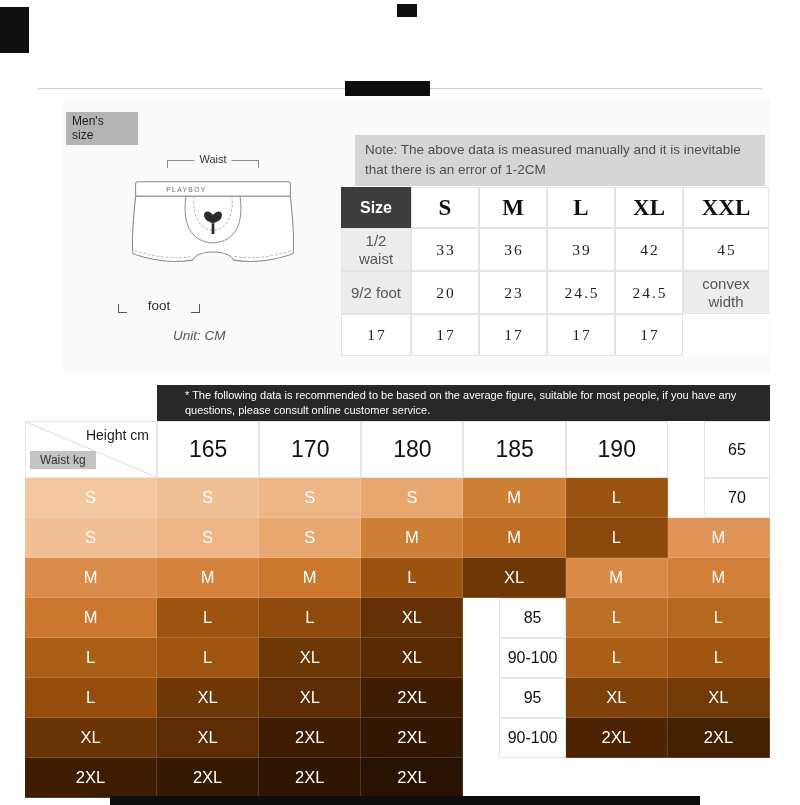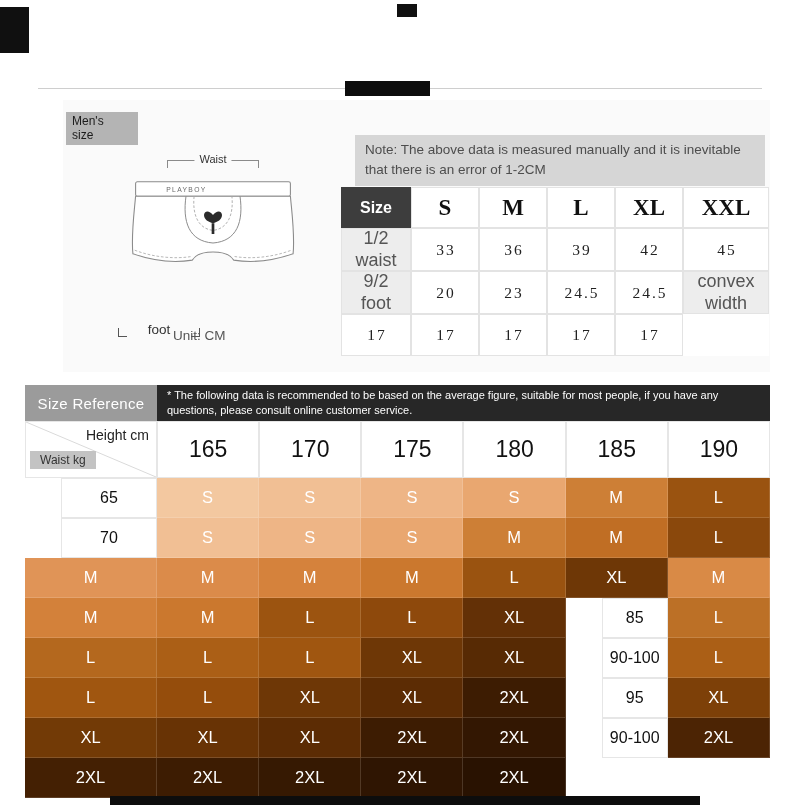--- a/index.html
+++ b/index.html
@@ -26,53 +26,53 @@
   .waist-bracket { position:absolute; left:104px; top:52px; width:92px; height:18px; }
   .wb-line { position:absolute; left:0; right:0; top:8px; height:1px; background:#8a8a8a; }
   .wb-tick-l { position:absolute; left:0; top:8px; width:1px; height:8px; background:#8a8a8a; }
   .wb-tick-r { position:absolute; right:0; top:8px; width:1px; height:8px; background:#8a8a8a; }
   .wb-label { position:absolute; left:50%; transform:translateX(-50%); top:1px;
     background:#fafafa; padding:0 5px; font-size:11px; color:#333; }
 
   .boxer-svg { position:absolute; left:60px; top:74px; }
 
   .foot-bracket { position:absolute; left:55px; top:198px; width:82px; display:flex;
-    align-items:flex-end; justify-content:space-between;margin-top:24px; }
+    align-items:flex-end; justify-content:space-between; }
   .fb-corner-l { width:9px; height:9px; border-left:1.5px solid #555; border-bottom:1.5px solid #555; }
   .fb-corner-r { width:9px; height:9px; border-right:1.5px solid #555; border-bottom:1.5px solid #555; }
   .fb-label { font-size:13.5px; color:#333; }
-  .unit-label { position:absolute; left:110px; top:228px; font-size:13.5px; color:#555; }
+  .unit-label { position:absolute; left:110px; top:228px; font-size:13.5px; color:#555;font-style:italic; }
 
   .note-box { position:absolute; left:292px; top:35px; width:410px; min-height:44px;
     background:#d6d6d6; color:#4d4d4d; font-size:13.5px; line-height:1.5; padding:5px 10px; }
 
   
   .size-table { position:absolute; left:278px; top:87px; width:428px;
     display:grid; grid-template-columns:70px 68px 68px 68px 68px 86px;
     grid-template-rows:41px 43px 43px 42px; background:#fff; }
   .st-size-head { background:#3d3d3d; color:#fff; font-size:16px; font-weight:bold;
     display:flex; align-items:center; justify-content:center; }
   .st-head { background:#fff; border:1px solid #e3e3e3; color:#111;
     font-family:"Liberation Serif", serif; font-weight:bold; font-size:23px;
     display:flex; align-items:center; justify-content:center; }
-  .st-label { background:#ededed; border:1px solid #e3e3e3; color:#555; font-size:18px;
+  .st-label { background:#ededed; border:1px solid #e3e3e3; color:#555; font-size:15px;
     line-height:1.2; display:flex; align-items:center; justify-content:center;
     text-align:center; padding:2px 8px; }
   .st-val { background:#fff; border:1px solid #e3e3e3; color:#222;
     font-family:"Liberation Serif", serif; font-size:15.5px; letter-spacing:2px; text-indent:2px;
     display:flex; align-items:center; justify-content:center; }
 
   
   .ref-grid { position:absolute; left:25px; top:385px; width:745px;
     display:grid; grid-template-columns:132px repeat(6, 1fr);
     grid-template-rows:36px 57px repeat(8, 40px); background:#fff; }
   .ref-title { background:#9b9b9b; color:#fff; font-size:15px; letter-spacing:.3px;
     display:flex; align-items:center; justify-content:center; }
   .ref-disclaimer { grid-column:2 / 8; background:#272727; color:#fdfdfd; font-size:11px;
-    line-height:1.4; padding:4px 10px; display:flex; align-items:center; }
+    line-height:1.4; padding:4px 28px; display:flex; align-items:center; }
   .ref-corner { position:relative; background:#fff; border:1px solid #e6e6e6; }
   .rc-diag { position:absolute; left:0; top:0; }
   .rc-height { position:absolute; top:5px; right:7px; font-size:14px; color:#222; }
   .rc-weight { position:absolute; bottom:8px; left:4px; background:#c3c3c3; color:#333;
     font-size:12px; padding:2px 10px; }
   .ref-height { background:#fff; border:1px solid #e6e6e6; color:#111; font-size:23px;
     display:flex; align-items:center; justify-content:center; }
   .ref-weight { background:#fff; border:1px solid #e6e6e6; color:#111; font-size:16px;
     display:flex; align-items:center; justify-content:center;margin-left:36px; }
   .ref-cell { color:#fff; font-size:16.5px; display:flex; align-items:center; justify-content:center;
@@ -152,33 +152,31 @@
       <div class="st-label">convex width</div>
       <div class="st-val">17</div>
       <div class="st-val">17</div>
       <div class="st-val">17</div>
       <div class="st-val">17</div>
       <div class="st-val">17</div>
     </div>
   </section>
 
   <section class="ref-grid">
-    <div class="ref-title">Size Reference</div>
     <div class="ref-disclaimer">* The following data is recommended to be based on the average figure, suitable for most people, if you have any questions, please consult online customer service.</div>
 
     <div class="ref-corner">
       <svg class="rc-diag" width="130" height="55" viewBox="0 0 130 55">
         <line x1="0" y1="0" x2="130" y2="55" stroke="#dadada" stroke-width="1"></line>
       </svg>
       <div class="rc-height">Height cm</div>
       <div class="rc-weight">Waist kg</div>
     </div>
     <div class="ref-height">165</div>
     <div class="ref-height">170</div>
-    <div class="ref-height">175</div>
     <div class="ref-height">180</div>
     <div class="ref-height">185</div>
     <div class="ref-height">190</div>
 
     <div class="ref-weight">65</div>
     <div class="ref-cell" style="background-color: rgb(243, 200, 160);">S</div>
     <div class="ref-cell" style="background-color: rgb(241, 191, 148);">S</div>
     <div class="ref-cell" style="background-color: rgb(238, 181, 134);">S</div>
     <div class="ref-cell" style="background-color: rgb(233, 167, 112);">S</div>
     <div class="ref-cell" style="background-color: rgb(205, 127, 54);">M</div>

